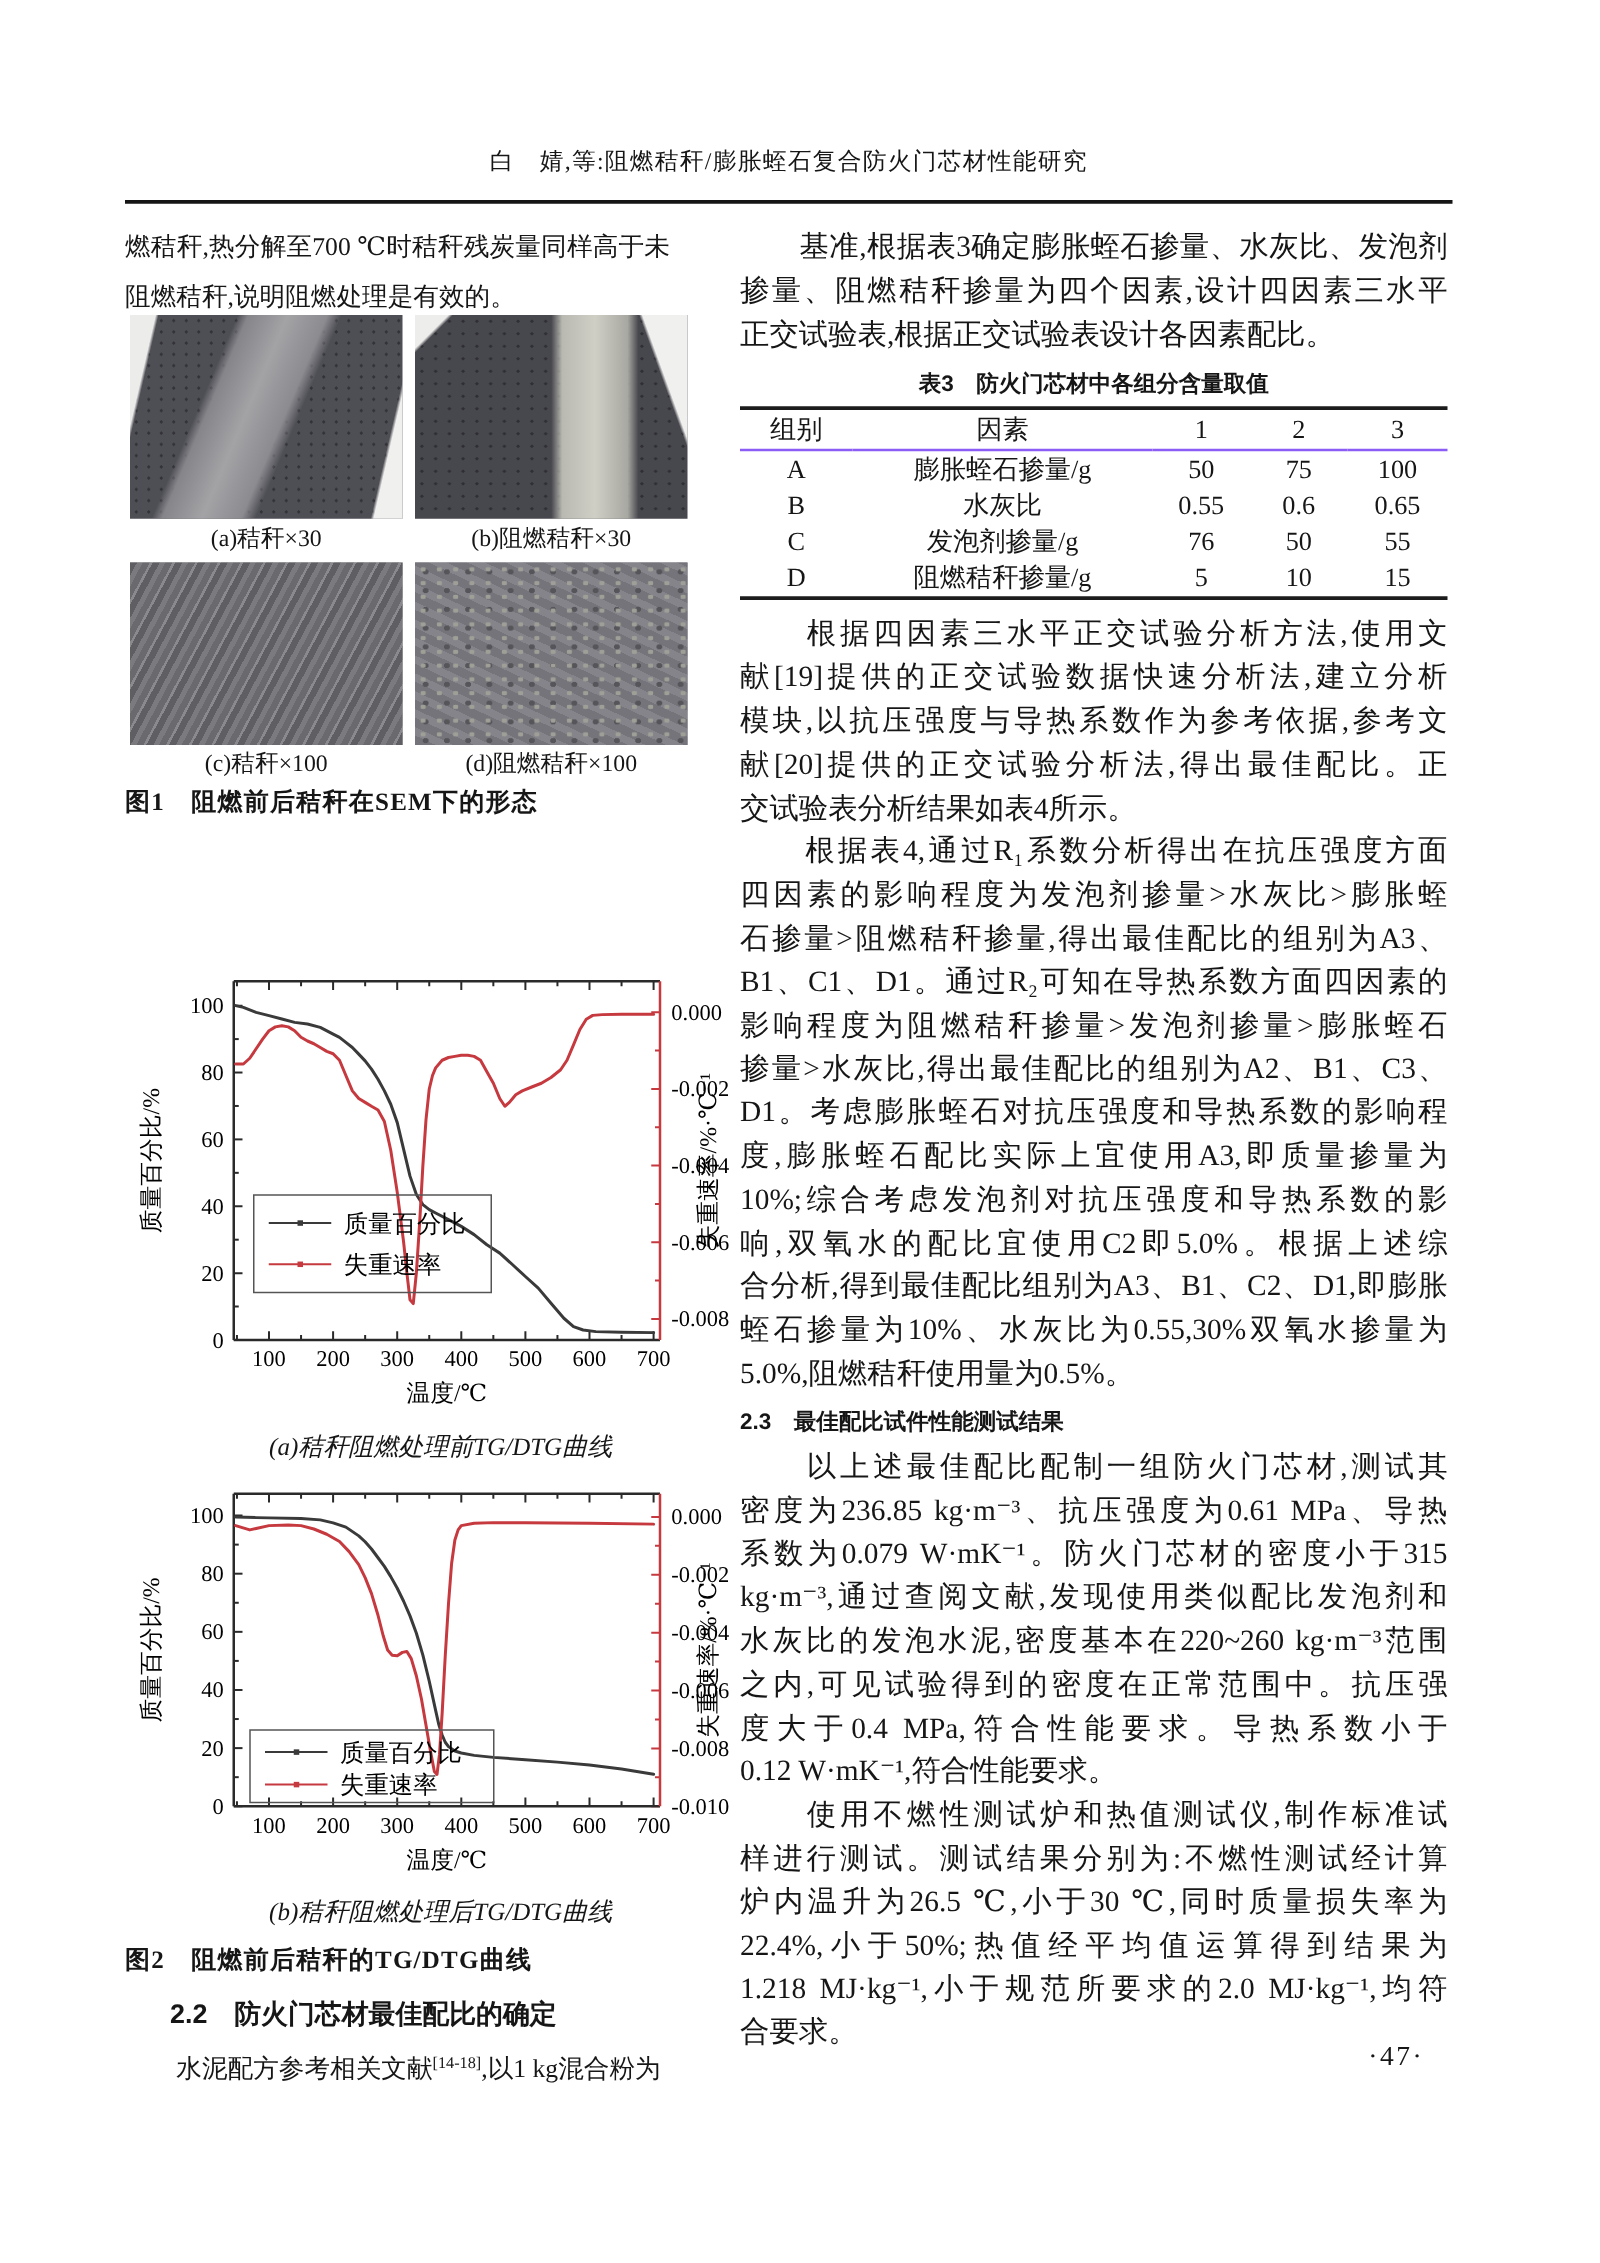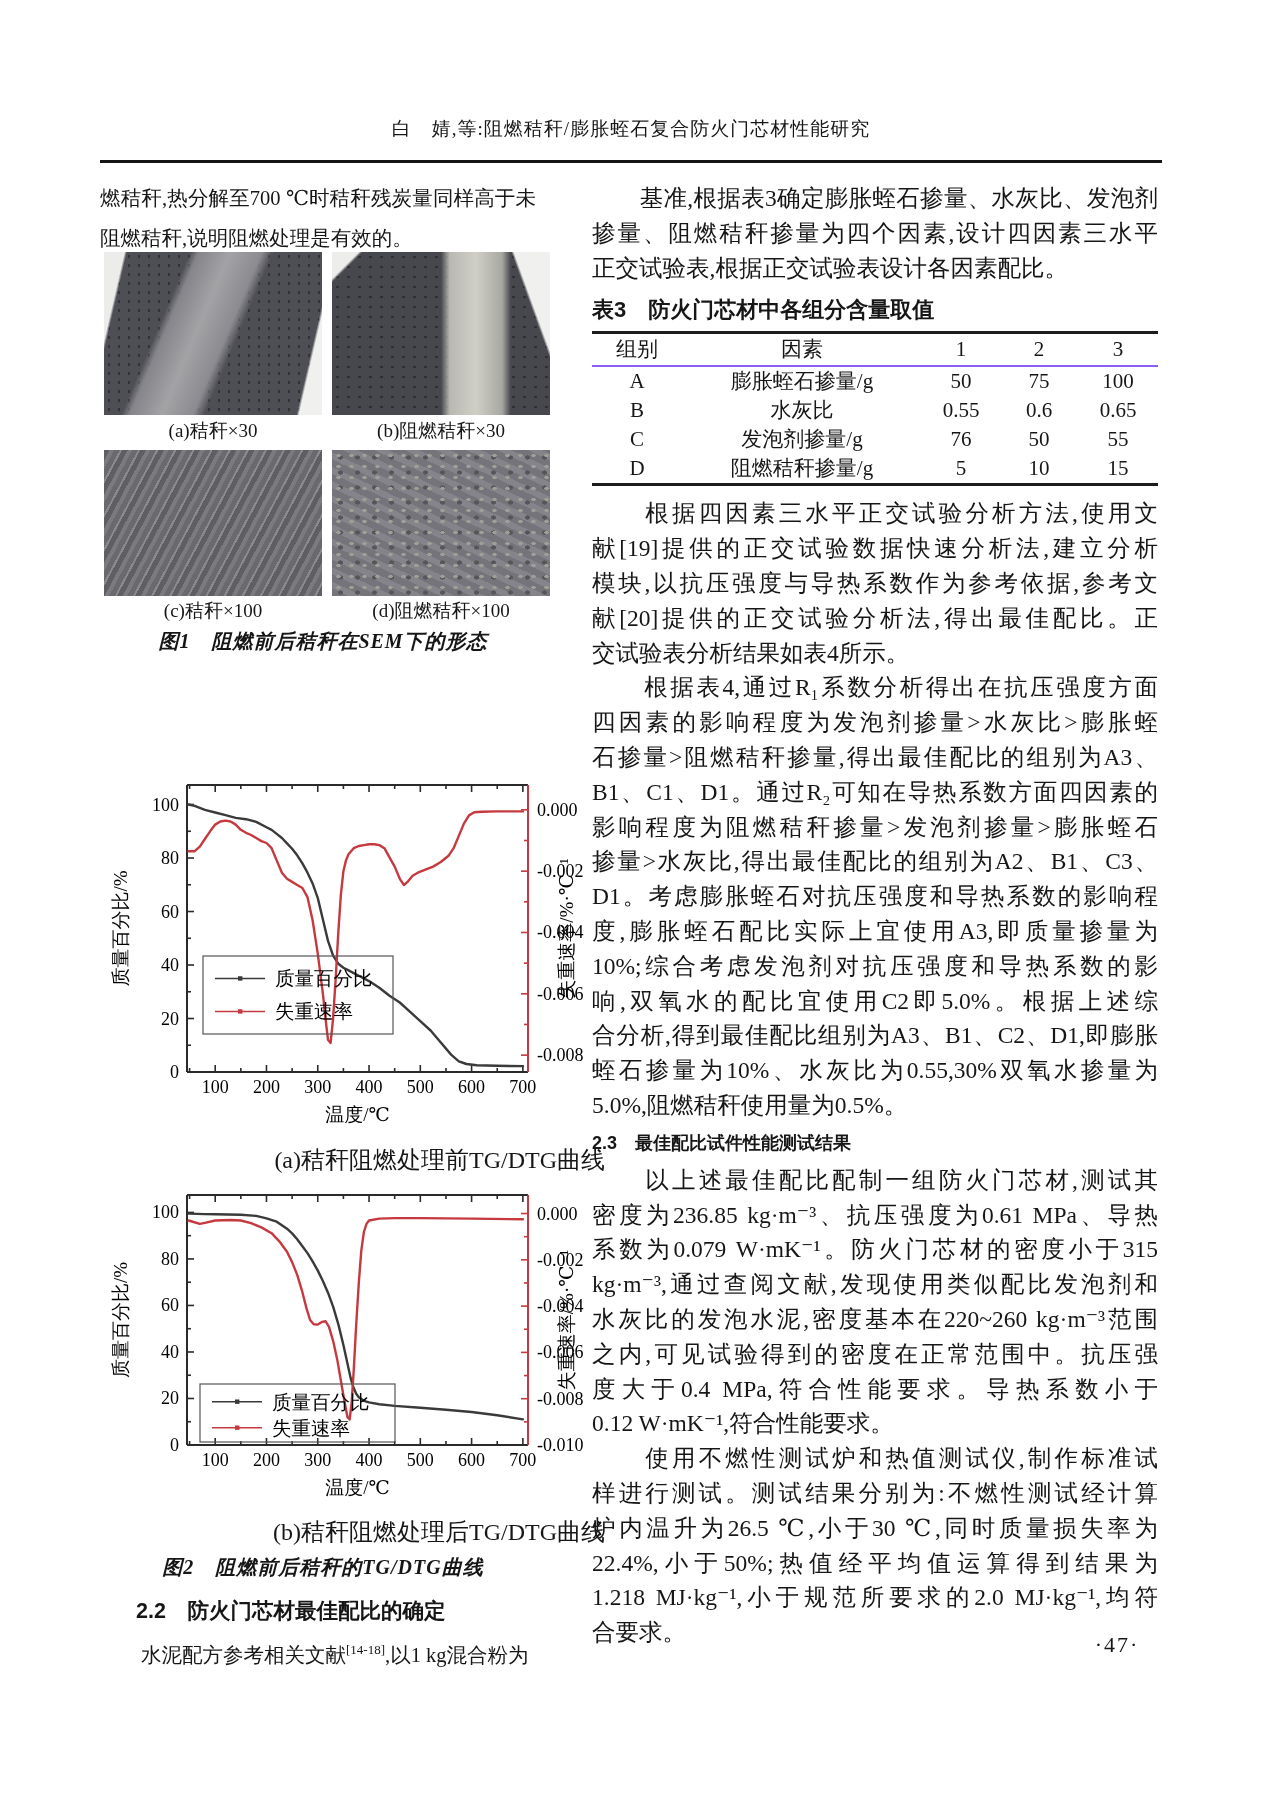--- a/index.html
+++ b/index.html
@@ -35,27 +35,27 @@
       radial-gradient(#2e2e34 1.3px,rgba(0,0,0,0) 1.4px),#47474e;
       background-size:auto,auto,auto,11px 10px,auto;}
   .sem-c{background:repeating-linear-gradient(118deg,#5f5f63 0 5px,#7b7b7f 5px 9px,#6a6a6e 9px 14px,#8a8a8e 14px 16px),#6e6e72;}
   .sem-d{background:
       radial-gradient(#9f9f98 2px,rgba(0,0,0,0) 2.4px),
       radial-gradient(#55555a 2.2px,rgba(0,0,0,0) 2.6px),
       repeating-linear-gradient(25deg,#74747a 0 7px,#84848a 7px 13px),#7a7a80;
       background-size:13px 11px,17px 15px,auto,auto;}
   .caprow{display:flex;gap:10px;}
   .caprow div{width:218px;text-align:center;font-size:19px;}
-  .figtitle{text-align:center;font-size:20px;font-weight:600;letter-spacing:1px;font-style:italic;}
-  .chartcap{width:505px;text-align:right;font-size:24px;}
+  .figtitle{font-size:20px;font-weight:600;letter-spacing:1px;}
+  .chartcap{width:505px;text-align:center;font-size:20px;font-style:italic;}
   .sechead{font-size:21.5px;font-weight:700;font-family:"Liberation Sans","DejaVu Sans",sans-serif;margin-left:36px;}
   .bodyline{font-size:20.5px;line-height:40px;}
   sup.refsup{font-size:13px;}
   
-  .t3title{font-size:22px;font-weight:700;font-family:"Liberation Sans","DejaVu Sans",sans-serif;margin-bottom:6px;}
+  .t3title{text-align:center;font-size:18px;font-weight:700;font-family:"Liberation Sans","DejaVu Sans",sans-serif;margin-bottom:6px;}
   .t3{border-top:3px solid #1c1c1c;border-bottom:3px solid #1c1c1c;display:grid;grid-template-columns:90px 240px 78px 78px 80px;font-size:21px;}
   .t3 .c{text-align:center;line-height:29px;}
   .t3 .h{line-height:31px;border-bottom:2px solid #8b5cf6;}
   .rsec{font-size:18px;font-weight:700;font-family:"Liberation Sans","DejaVu Sans",sans-serif;line-height:40px;}
   svg text{font-family:"Liberation Serif","DejaVu Serif",serif;}
 </style>
 </head>
 <body>
 
 <div class="abs runhead">白　婧,等:阻燃秸秆/膨胀蛭石复合防火门芯材性能研究</div>

